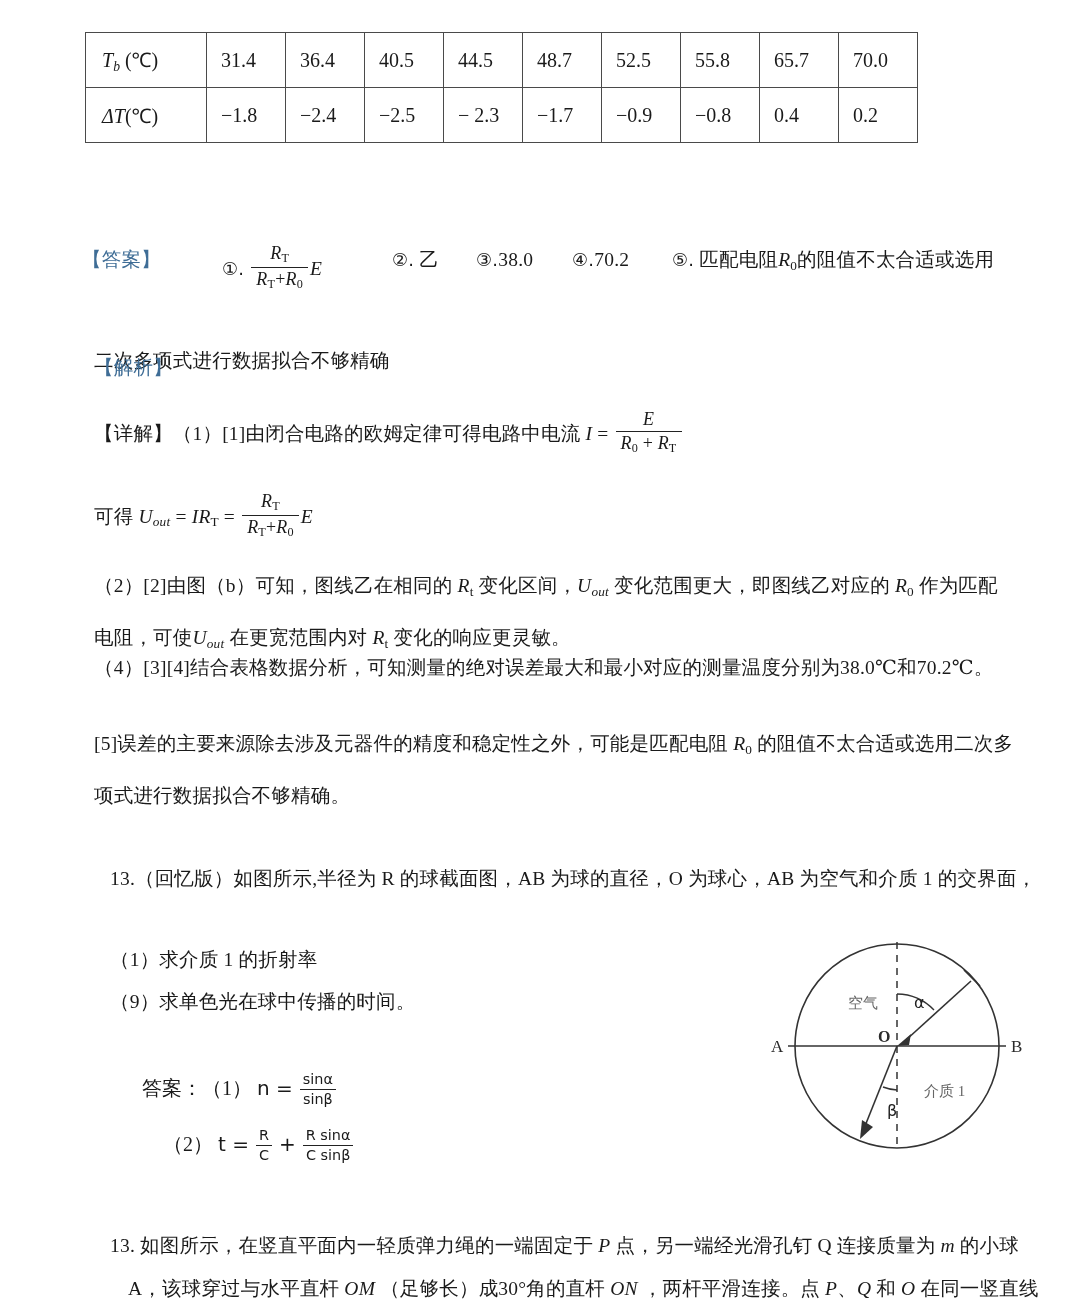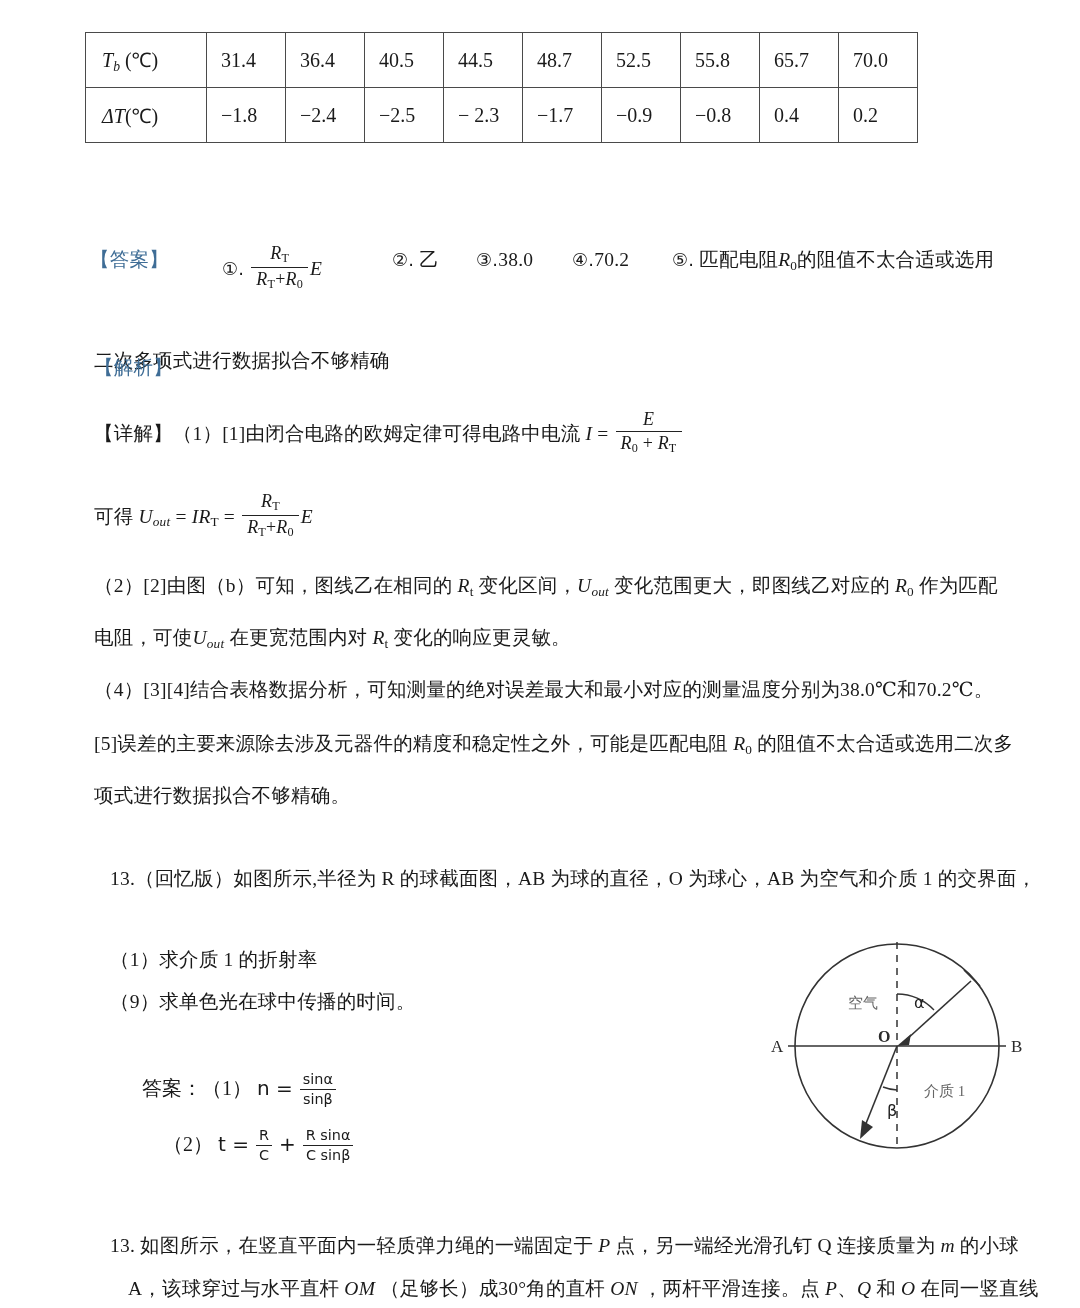--- a/index.html
+++ b/index.html
@@ -147,21 +147,21 @@
         <td class="val">− 2.3</td>
         <td class="val">−1.7</td>
         <td class="val">−0.9</td>
         <td class="val">−0.8</td>
         <td class="val">0.4</td>
         <td class="val">0.2</td>
       </tr>
     </tbody>
   </table>
 
-  <div class="tx tag" style="left:90px; top:246px;">【答案】</div>
+  <div class="tx tag" style="left:82px; top:246px;">【答案】</div>
 
   <div class="tx" style="left:222px; top:246px;">
     <span class="circnum">①.</span>
     <span class="frac">
       <span class="num"><span class="ital">R</span><span class="subn">T</span></span>
       <span class="den"><span class="ital">R</span><span class="subn">T</span>+<span class="ital">R</span><span class="subn">0</span></span>
     </span><span class="ital">E</span>
   </div>
 
   <div class="tx" style="left:392px; top:246px;">
@@ -206,21 +206,21 @@
   </div>
 
   <div class="tx" style="left:94px; top:572px;">
     （2）[2]由图（b）可知，图线乙在相同的&nbsp;<span class="ital">R</span><span class="subn">t</span>&nbsp;变化区间，<span class="ital">U</span><span class="sub">out</span>&nbsp;变化范围更大，即图线乙对应的&nbsp;<span class="ital">R</span><span class="subn">0</span>&nbsp;作为匹配
   </div>
 
   <div class="tx" style="left:94px; top:624px;">
     电阻，可使<span class="ital">U</span><span class="sub">out</span>&nbsp;在更宽范围内对&nbsp;<span class="ital">R</span><span class="subn">t</span>&nbsp;变化的响应更灵敏。
   </div>
 
-  <div class="tx" style="left:94px; top:676px;">（4）[3][4]结合表格数据分析，可知测量的绝对误差最大和最小对应的测量温度分别为38.0℃和70.2℃。</div>
+  <div class="tx" style="left:94px; top:654px;">（4）[3][4]结合表格数据分析，可知测量的绝对误差最大和最小对应的测量温度分别为38.0℃和70.2℃。</div>
 
   <div class="tx" style="left:94px; top:730px;">
     [5]误差的主要来源除去涉及元器件的精度和稳定性之外，可能是匹配电阻&nbsp;<span class="ital">R</span><span class="subn">0</span>&nbsp;的阻值不太合适或选用二次多
   </div>
 
   <div class="tx" style="left:94px; top:782px;">项式进行数据拟合不够精确。</div>
 
   <div class="tx" style="left:110px; top:865px;">13.（回忆版）如图所示,半径为 R 的球截面图，AB 为球的直径，O 为球心，AB 为空气和介质 1 的交界面，</div>
   <div class="tx" style="left:110px; top:946px;">（1）求介质 1 的折射率</div>
   <div class="tx" style="left:110px; top:988px;">（9）求单色光在球中传播的时间。</div>

